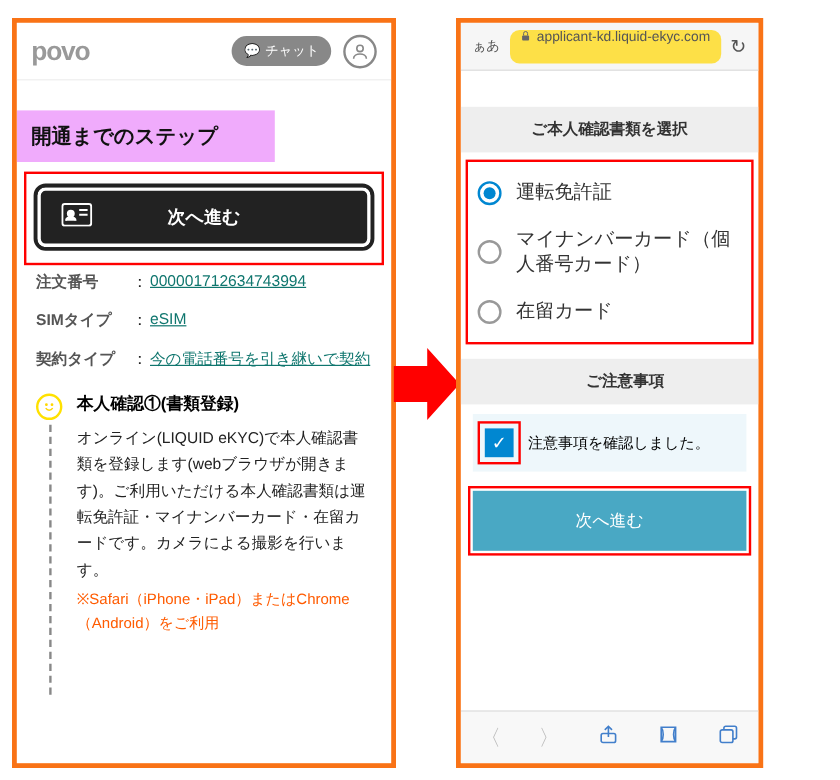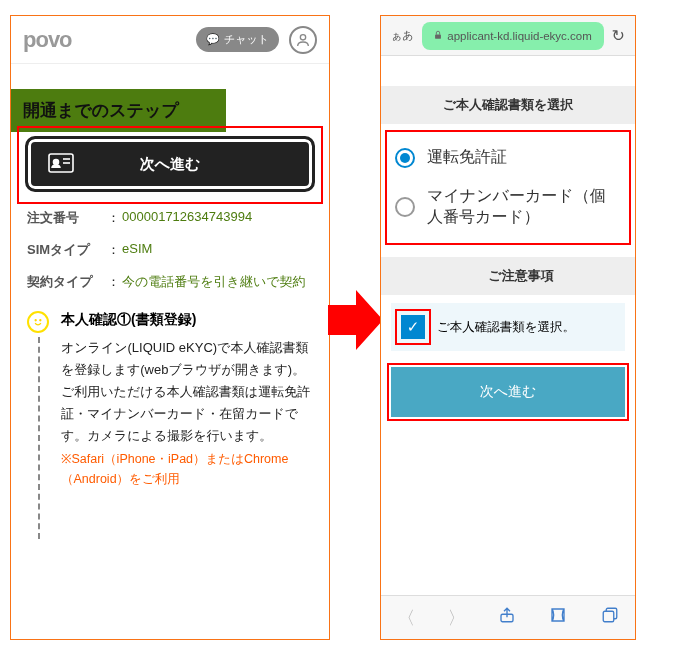--- a/index.html
+++ b/index.html
@@ -1,46 +1,46 @@
 <!DOCTYPE html>
 <html><head>
   <meta charset="utf-8">
   <style>
     * { box-sizing: border-box; margin: 0; padding: 0; }
     body { font-family: -apple-system, "Hiragino Sans", sans-serif; background: #fff; width: 700px; height: 650px; position: relative; }
-    .phone { position: absolute; background: #fff; border: 1px solid #f97316; overflow: hidden; }
+    .phone { position: absolute; background: #fff; border: 4px solid #f97316; overflow: hidden; }
     .phone-left { left: 10px; top: 15px; width: 320px; height: 625px; }
     .phone-right { left: 380px; top: 15px; width: 256px; height: 625px; }
     .arrow { position: absolute; left: 328px; top: 290px; width: 55px; height: 60px; }
     .red-box { border: 2px solid #ff0000; position: absolute; pointer-events: none; }
 
     
     .header-left { height: 48px; display: flex; align-items: center; justify-content: space-between; padding: 0 12px; border-bottom: 1px solid #eee; background: #fff; }
     .logo { font-size: 22px; font-weight: bold; color: #999; letter-spacing: -1px; }
     .chat-pill { background: #888; color: #fff; border-radius: 16px; padding: 5px 10px; font-size: 11px; display: inline-flex; align-items: center; gap: 4px; }
     .avatar-ic { width: 28px; height: 28px; border: 2px solid #888; border-radius: 50%; display: flex; align-items: center; justify-content: center; color: #888; }
-    .step-banner { background: #4d7c0f; color: #111; font-size: 17px; font-weight: bold; padding: 10px 12px; margin: 25px 0 4px 0; display: inline-block; width: 215px; font-family: Liberation Serif, serif;}
+    .step-banner { background: #f0abfc; color: #111; font-size: 17px; font-weight: bold; padding: 10px 12px; margin: 25px 0 18px 0; display: inline-block; width: 215px; font-family: Liberation Serif, serif;}
     .next-card { margin: 0 14px 0 14px; position: relative; }
     .next-btn { background: #222; color: #fff; border: 3px solid #222; border-radius: 10px; height: 56px; display: flex; align-items: center; justify-content: center; gap: 12px; font-size: 15px; font-weight: bold; box-shadow: 0 0 0 3px #fff inset, 0 0 0 5px #222 inset; position:relative;}
     .next-btn .idc { position:absolute; left:20px; }
     .order-tbl { margin: 17px 16px 0 16px; font-size: 13px; color: #222; }
     .order-row { display: flex; margin-bottom: 14px; }
     .order-lbl { width: 80px; font-weight: bold; color:#555; }
     .order-colon { width: 15px; }
-    .order-val { flex: 1; color:#4d7c0f; }
+    .order-val { flex: 1; color:#0f766e;text-decoration:underline; }
     .step-line { margin: 20px 16px 0 16px; position: relative; padding-left: 34px; }
     .smiley { position: absolute; left: 0; top: 0; width: 22px; height: 22px; border: 2px solid #ffe100; border-radius: 50%; display: flex; align-items: center; justify-content: center; font-size: 12px; }
     .dashed { position: absolute; left: 11px; top: 26px; bottom: -50px; border-left: 2px dashed #888; }
     .step-title { font-weight: bold; font-size: 14px; margin-bottom: 8px; }
     .step-body { font-size: 13px; color: #222; line-height: 1.7; }
     .step-warn { color: #ff5b00; font-size: 12.5px; line-height:1.6; margin-top:2px;}
 
     
     .addr-bar { height: 40px; background: #f6f6f6; display: flex; align-items: center; padding: 0 10px; gap: 8px; border-bottom: 1px solid #ddd; font-size: 11px; color:#555;}
-    .addr-field { flex: 1; background: #86efac; border-radius: 8px; height: 28px; display: flex; align-items: center; justify-content: center; gap: 4px; color: #555; font-size:11.5px;}
+    .addr-field { flex: 1; background: #fde047; border-radius: 8px; height: 28px; display: flex; align-items: flex-start; justify-content: center; gap: 4px; color: #555; font-size:11.5px;}
     .reload { color: #555; font-size: 16px; }
     .sec-head { background: #eee; text-align: center; padding: 10px; font-size: 13px; font-weight: bold; color: #333; margin-top: 30px; }
     .radio-grp { padding: 14px 10px; position:relative;}
     .radio-row { display: flex; align-items: center; gap: 12px; padding: 9px 4px; font-size: 16px; color:#333;}
     .radio-o { width: 20px; height: 20px; border: 2px solid #999; border-radius: 50%; display: inline-flex; align-items: center; justify-content: center; flex-shrink:0;}
     .radio-o.sel { border-color: #0087d1; }
     .radio-o.sel::after { content: ""; width: 10px; height: 10px; background: #0087d1; border-radius: 50%; }
     .notes { padding: 12px 16px; font-size: 11.5px; color: #222; position:relative; }
     .note-item { display: flex; gap: 6px; margin-bottom: 11px; line-height: 1.55; }
     .note-item::before { content: "●"; font-size: 8px; margin-top: 3px; }
@@ -146,29 +146,33 @@
 
   <div class="radio-grp">
     <div class="radio-row">
       <span class="radio-o sel"></span>
       <span>運転免許証</span>
     </div>
     <div class="radio-row">
       <span class="radio-o"></span>
       <span>マイナンバーカード（個人番号カード）</span>
     </div>
+    <div class="radio-row">
+      <span class="radio-o"></span>
+      <span>在留カード</span>
+    </div>
     <div class="red-box" style="left:4px;top:6px;right:4px;bottom:6px;"></div>
   </div>
 
   <div class="sec-head" style="margin-top:6px;padding-left:36px;">ご注意事項</div>
 
 
   <div class="confirm-row">
     <span class="chk">✓</span>
-    <span>ご本人確認書類を選択。</span>
+    <span>注意事項を確認しました。</span>
     <div class="red-box" style="left:4px;top:6px;width:36px;height:36px;"></div>
   </div>
 
   <div class="proceed-btn">
     <span>次へ進む</span>
     <div class="red-box" style="left:-4px;top:-4px;right:-4px;bottom:-4px;"></div>
   </div>
 
   <div class="btm-bar">
     <span class="dis">〈</span>

